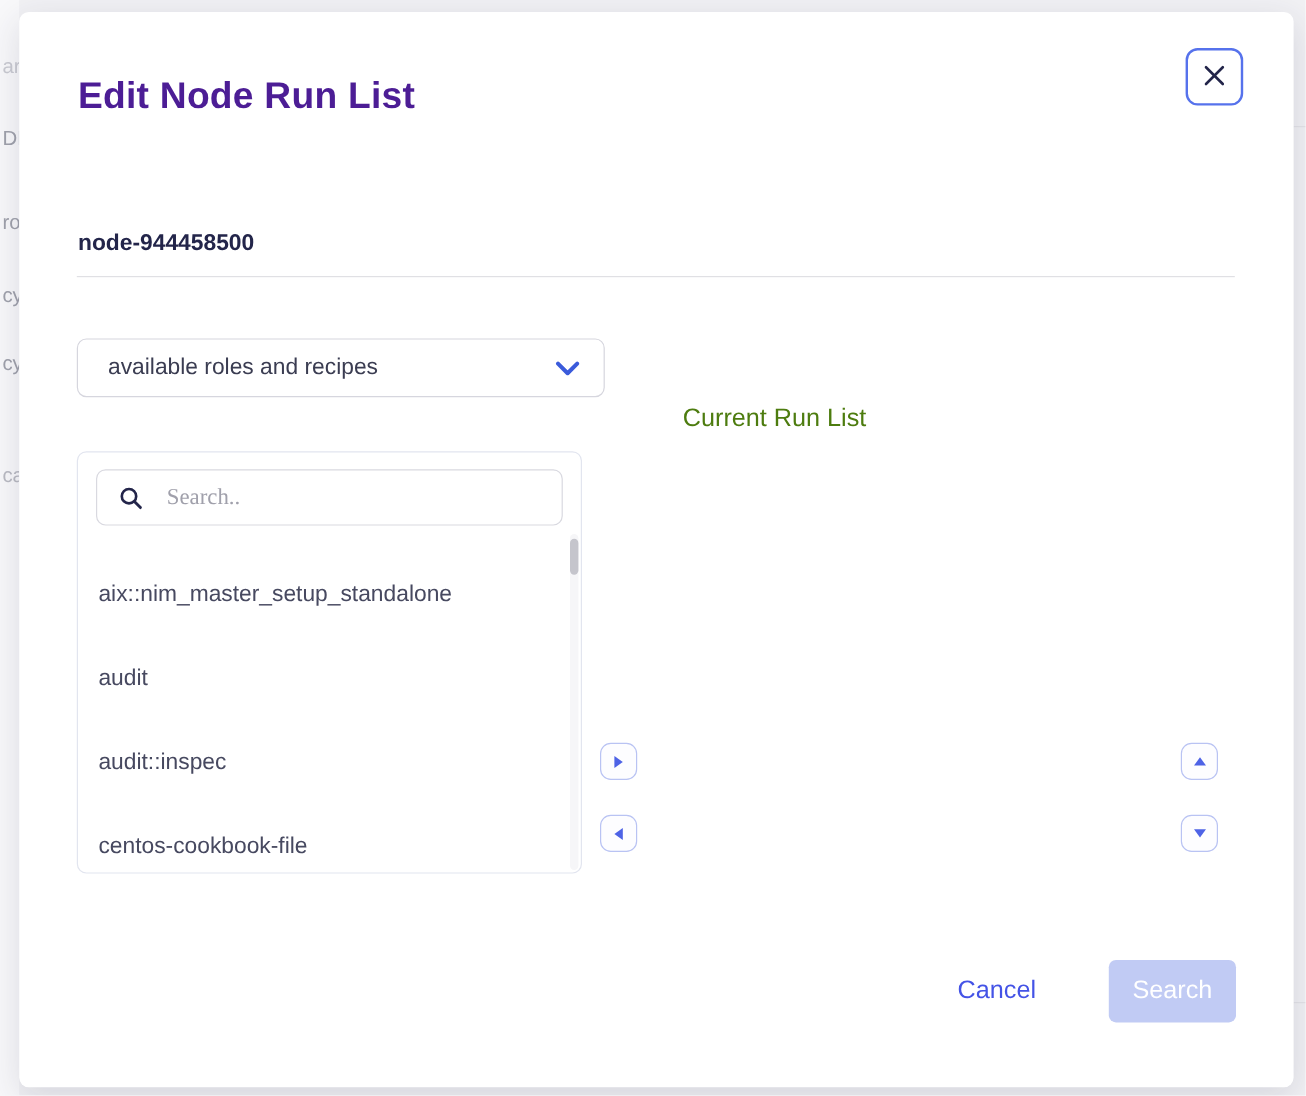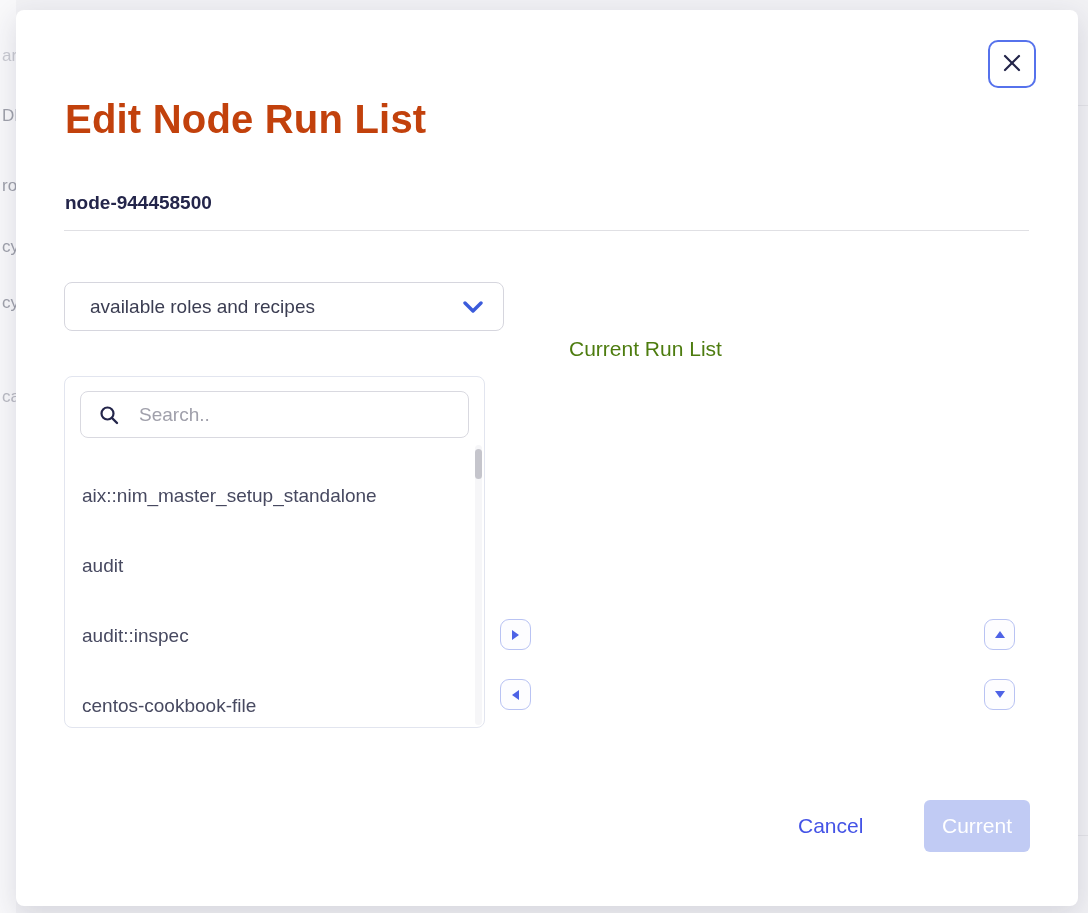--- a/index.html
+++ b/index.html
@@ -28,22 +28,22 @@
   .bg-right-line {
     position: absolute; left: 1078px; width: 10px; height: 1px; background: #e3e3e7;
   }
   .modal {
     position: absolute; left: 16px; top: 10px; width: 1062px; height: 896px;
     background: #ffffff; border-radius: 8px;
     box-shadow: 0 8px 28px rgba(40,44,80,0.14);
   }
   .modal-title {
     position: absolute; left: 49px; top: 50px;
-    font-size: 40px; line-height: 40px; font-weight: 700;
-    color: #c2410c; letter-spacing: 0.2px; margin-top: 39px;
+    font-size: 31px; line-height: 40px; font-weight: 700;
+    color: #4c1d95; letter-spacing: 0.2px;
   }
   .close-btn {
     position: absolute; left: 972px; top: 30px; width: 48px; height: 48px;
     background: #ffffff; border: 2px solid #5672ec; border-radius: 10px;
     display: flex; align-items: center; justify-content: center; cursor: pointer;
   }
   .node-name {
     position: absolute; left: 49px; top: 180px;
     font-size: 19px; line-height: 26px; font-weight: 700; color: #23254a;
   }
@@ -76,21 +76,21 @@
   .search-box {
     position: absolute; left: 15px; top: 14px; width: 389px; height: 47px;
     border: 1px solid #d9d9e0; border-radius: 8px; background: #ffffff;
     display: flex; align-items: center;
   }
   .search-icon-wrap {
     width: 20px; height: 20px; margin-left: 18px; flex: none;
   }
   .search-input {
     border: none; outline: none; background: transparent;
-    font-family: Liberation Sans, sans-serif;
+    font-family: Liberation Serif, serif;
     font-size: 19px; color: #3b3d52; margin-left: 20px; width: 300px;
   }
   .search-input::placeholder { color: #a0a0ab; }
   .list-items { position: absolute; left: 0; top: 84px; width: 100%; }
   .list-item {
     height: 70px; display: flex; align-items: center;
     padding-left: 17px; font-size: 19px; color: #474960; cursor: pointer;
     white-space: nowrap;
   }
   .scrollbar {
@@ -205,15 +205,15 @@
 
 
   <button class="mini-btn move-up">
     <span class="tri u"></span>
   </button>
   <button class="mini-btn move-down">
     <span class="tri d"></span>
   </button>
 
   <a class="cancel-link">Cancel</a>
-  <button class="create-btn" disabled="">Current</button>
+  <button class="create-btn" disabled="">Search</button>
 
 </div>
 
 </body></html>

